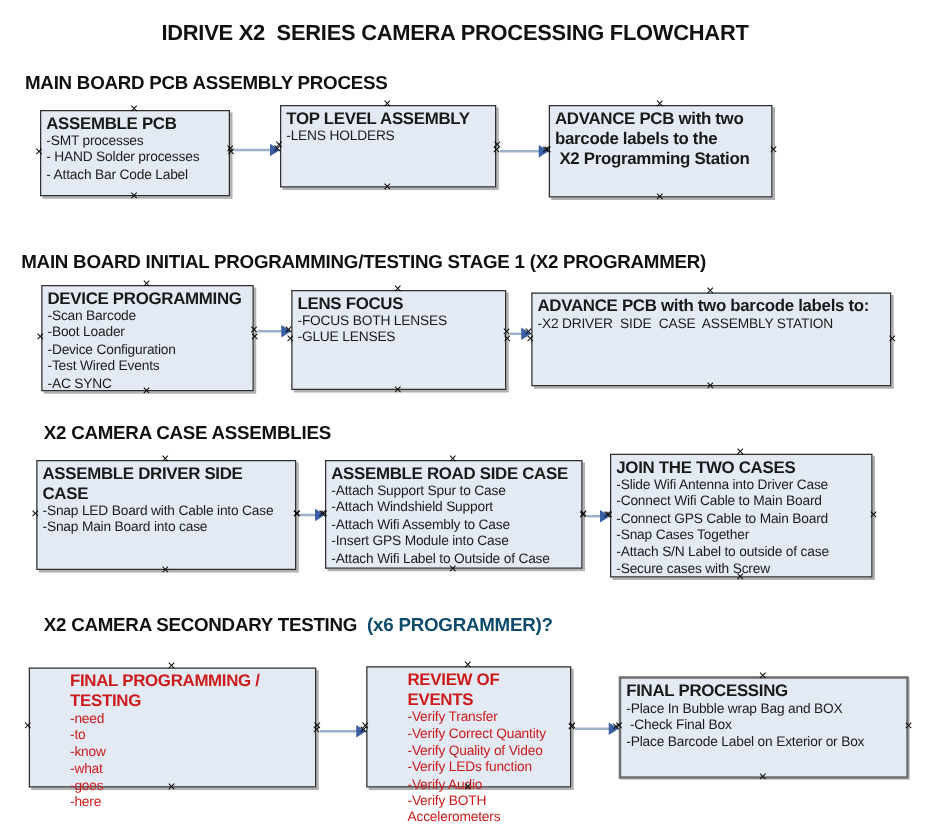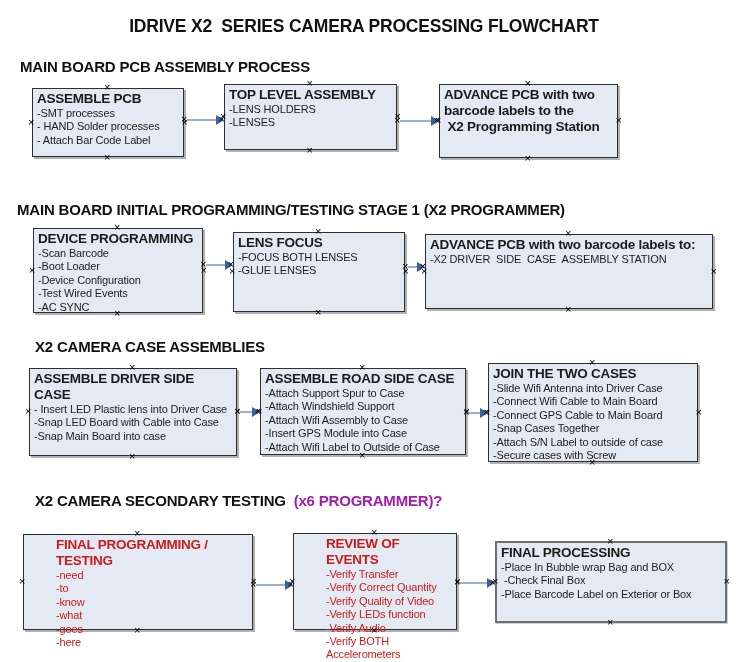--- a/index.html
+++ b/index.html
@@ -8,21 +8,21 @@
     font-family:"Liberation Sans", sans-serif; overflow:hidden;
   }
   .h-title {
     position:absolute; top:16px; left:0; width:728px; text-align:center;
     font-weight:bold; font-size:17.5px; color:#111; letter-spacing:-0.2px; white-space:pre-wrap;
   }
   .h-sec {
     position:absolute; font-weight:bold; font-size:15px; color:#111;
     letter-spacing:-0.2px; white-space:pre-wrap;
   }
-  .red-txt { color:#a21caf; }
+  .red-txt { color:#0c4a6e; }
 
   .box {
     position:absolute; box-sizing:border-box; background:#e4eaf4;
     border:1px solid #2f2f2f; box-shadow:2px 2px 0 rgba(125,125,125,.6);
     padding:2px 4px 0 4px;
   }
   .box--muted { border:2px solid #6f6f6f; box-shadow:1px 1px 0 rgba(150,150,150,.45); }
   .bt {
     font-size:13.5px; font-weight:bold; letter-spacing:-0.25px; line-height:16px;
     color:#1a1a1a; white-space:pre-wrap;
@@ -72,21 +72,20 @@
   </div>
 
   <div class="box" style="left:224px; top:84px; width:173px; height:66px;">
     <span class="hd hd-t">×</span>
     <span class="hd hd-b">×</span>
     <span class="hd hd-l">×</span>
     <span class="hd hd-r">×</span>
     <div class="bt">TOP LEVEL ASSEMBLY</div>
     <div class="bl">
         <div>-LENS HOLDERS</div>
-        <div>-LENSES</div>
       </div>
   </div>
 
   <div class="box" style="left:439px; top:84px; width:179px; height:74px;">
     <span class="hd hd-t">×</span>
     <span class="hd hd-b">×</span>
     <span class="hd hd-l">×</span>
     <span class="hd hd-r">×</span>
     <div class="bt">ADVANCE PCB with two barcode labels to the
  X2 Programming Station</div>
@@ -135,21 +134,20 @@
 
   <div class="h-sec" style="left:35px; top:338px;">X2 CAMERA CASE ASSEMBLIES</div>
 
   <div class="box" style="left:29px; top:368px; width:208px; height:88px;">
     <span class="hd hd-t">×</span>
     <span class="hd hd-b">×</span>
     <span class="hd hd-l">×</span>
     <span class="hd hd-r">×</span>
     <div class="bt">ASSEMBLE DRIVER SIDE CASE</div>
     <div class="bl">
-        <div>- Insert LED Plastic lens into Driver Case</div>
         <div>-Snap LED Board with Cable into Case</div>
         <div>-Snap Main Board into case</div>
       </div>
   </div>
 
   <div class="box" style="left:260px; top:368px; width:206px; height:87px;">
     <span class="hd hd-t">×</span>
     <span class="hd hd-b">×</span>
     <span class="hd hd-l">×</span>
     <span class="hd hd-r">×</span>

